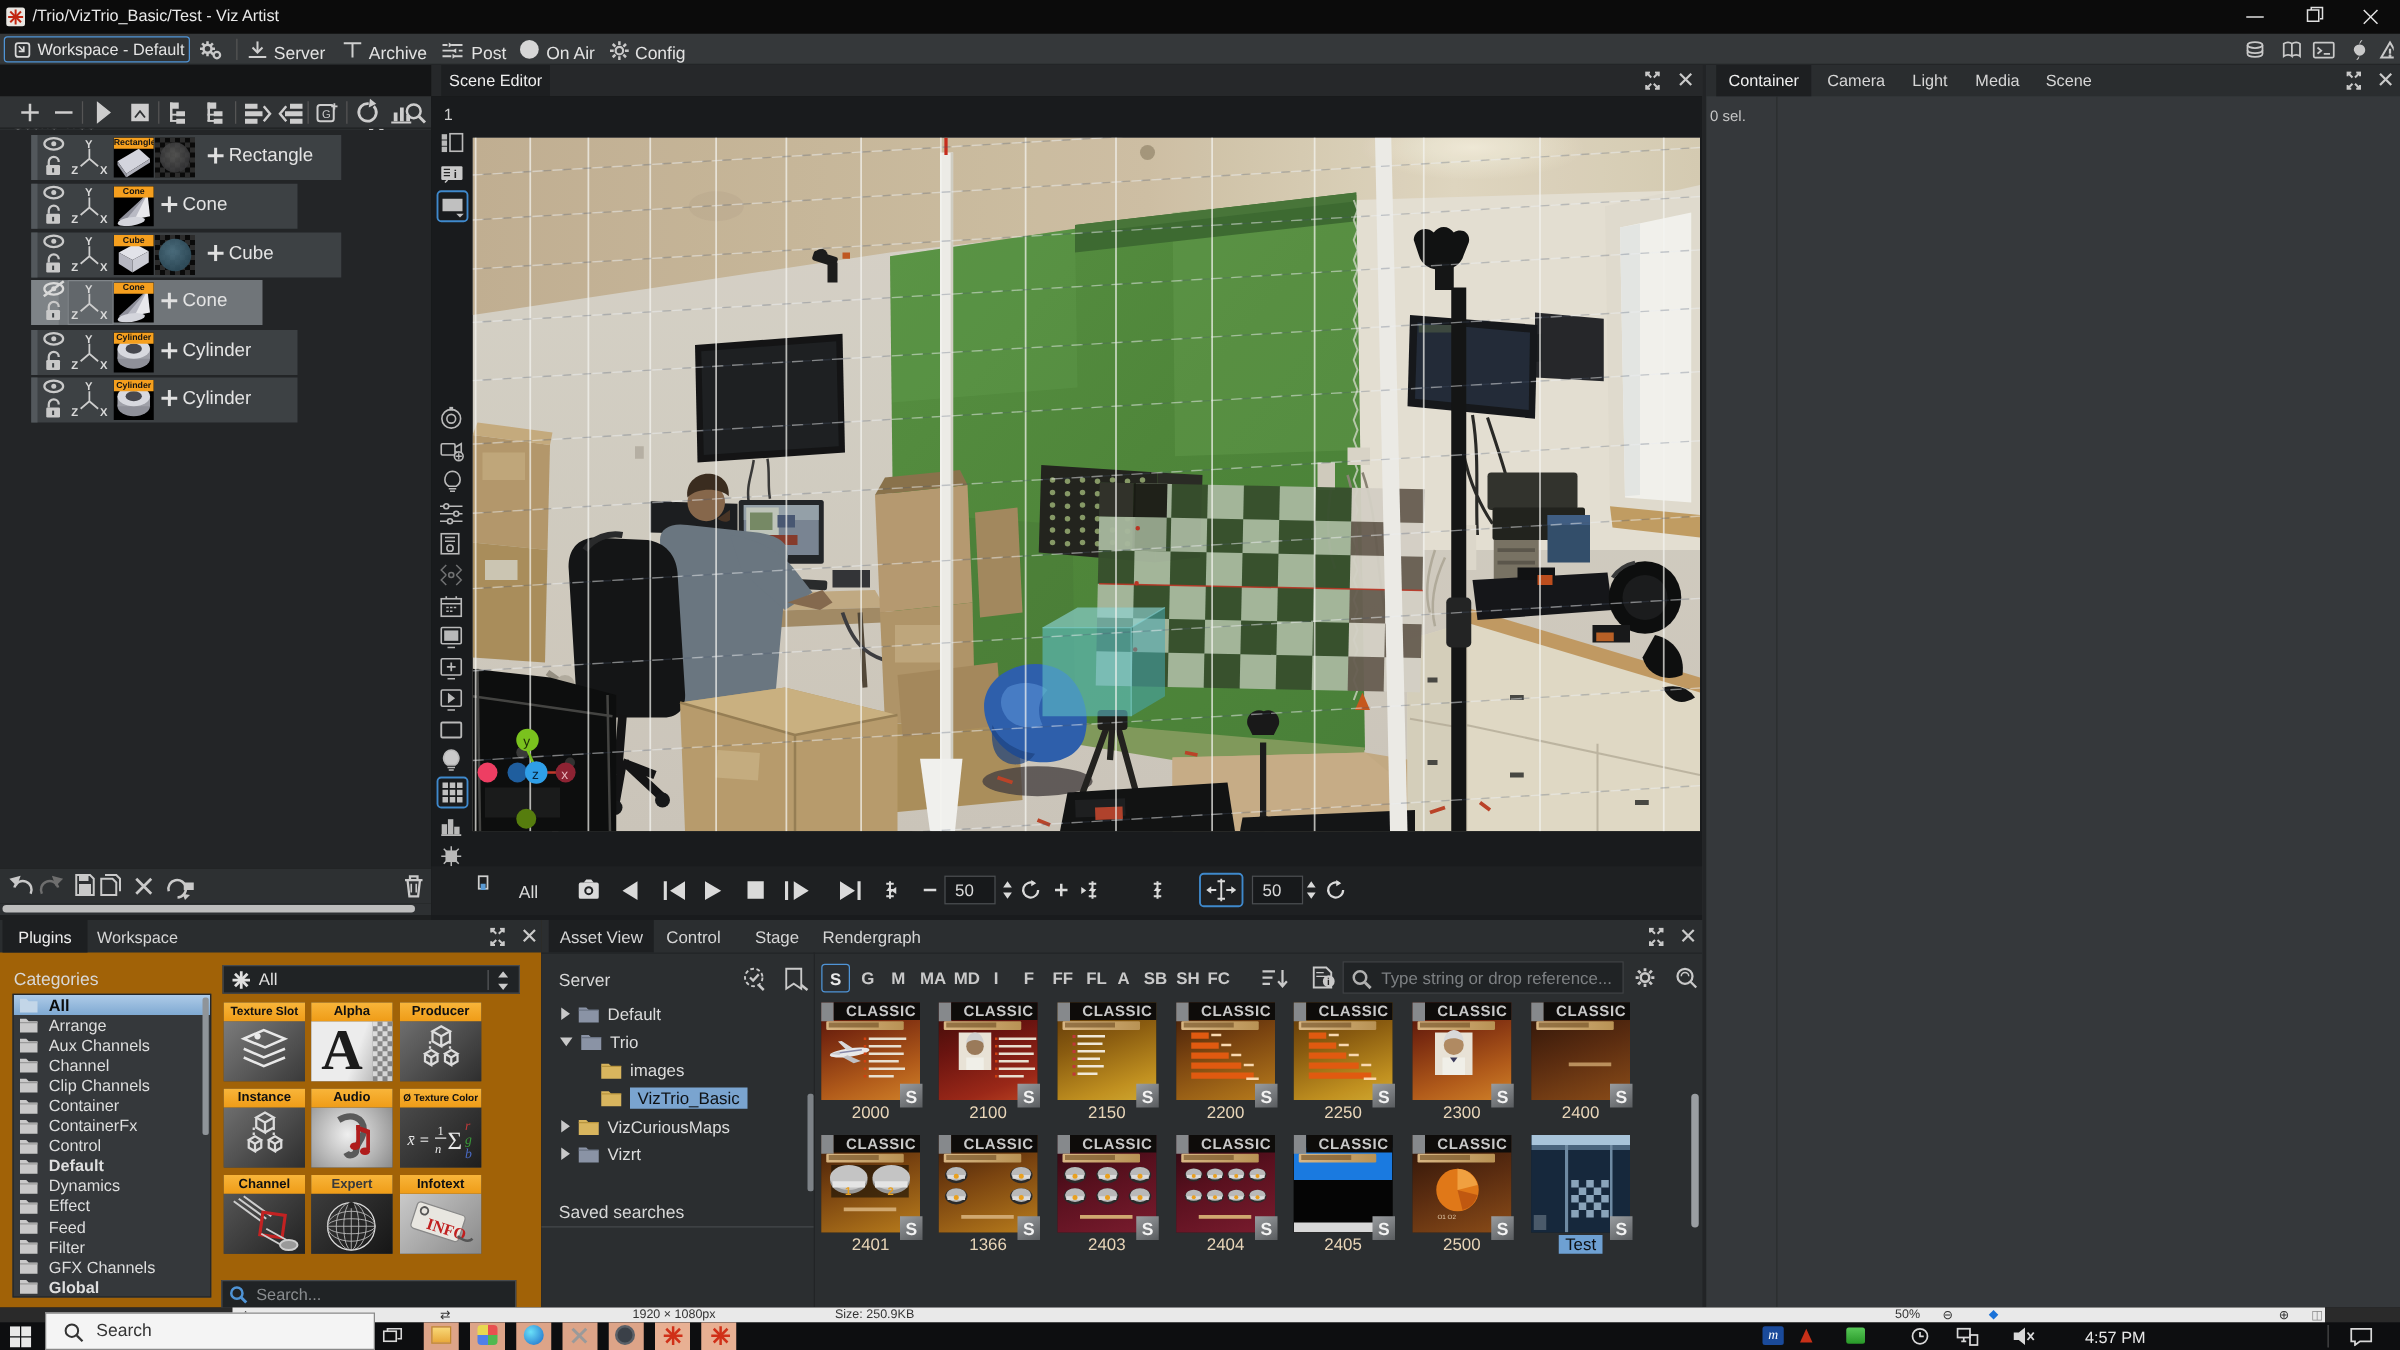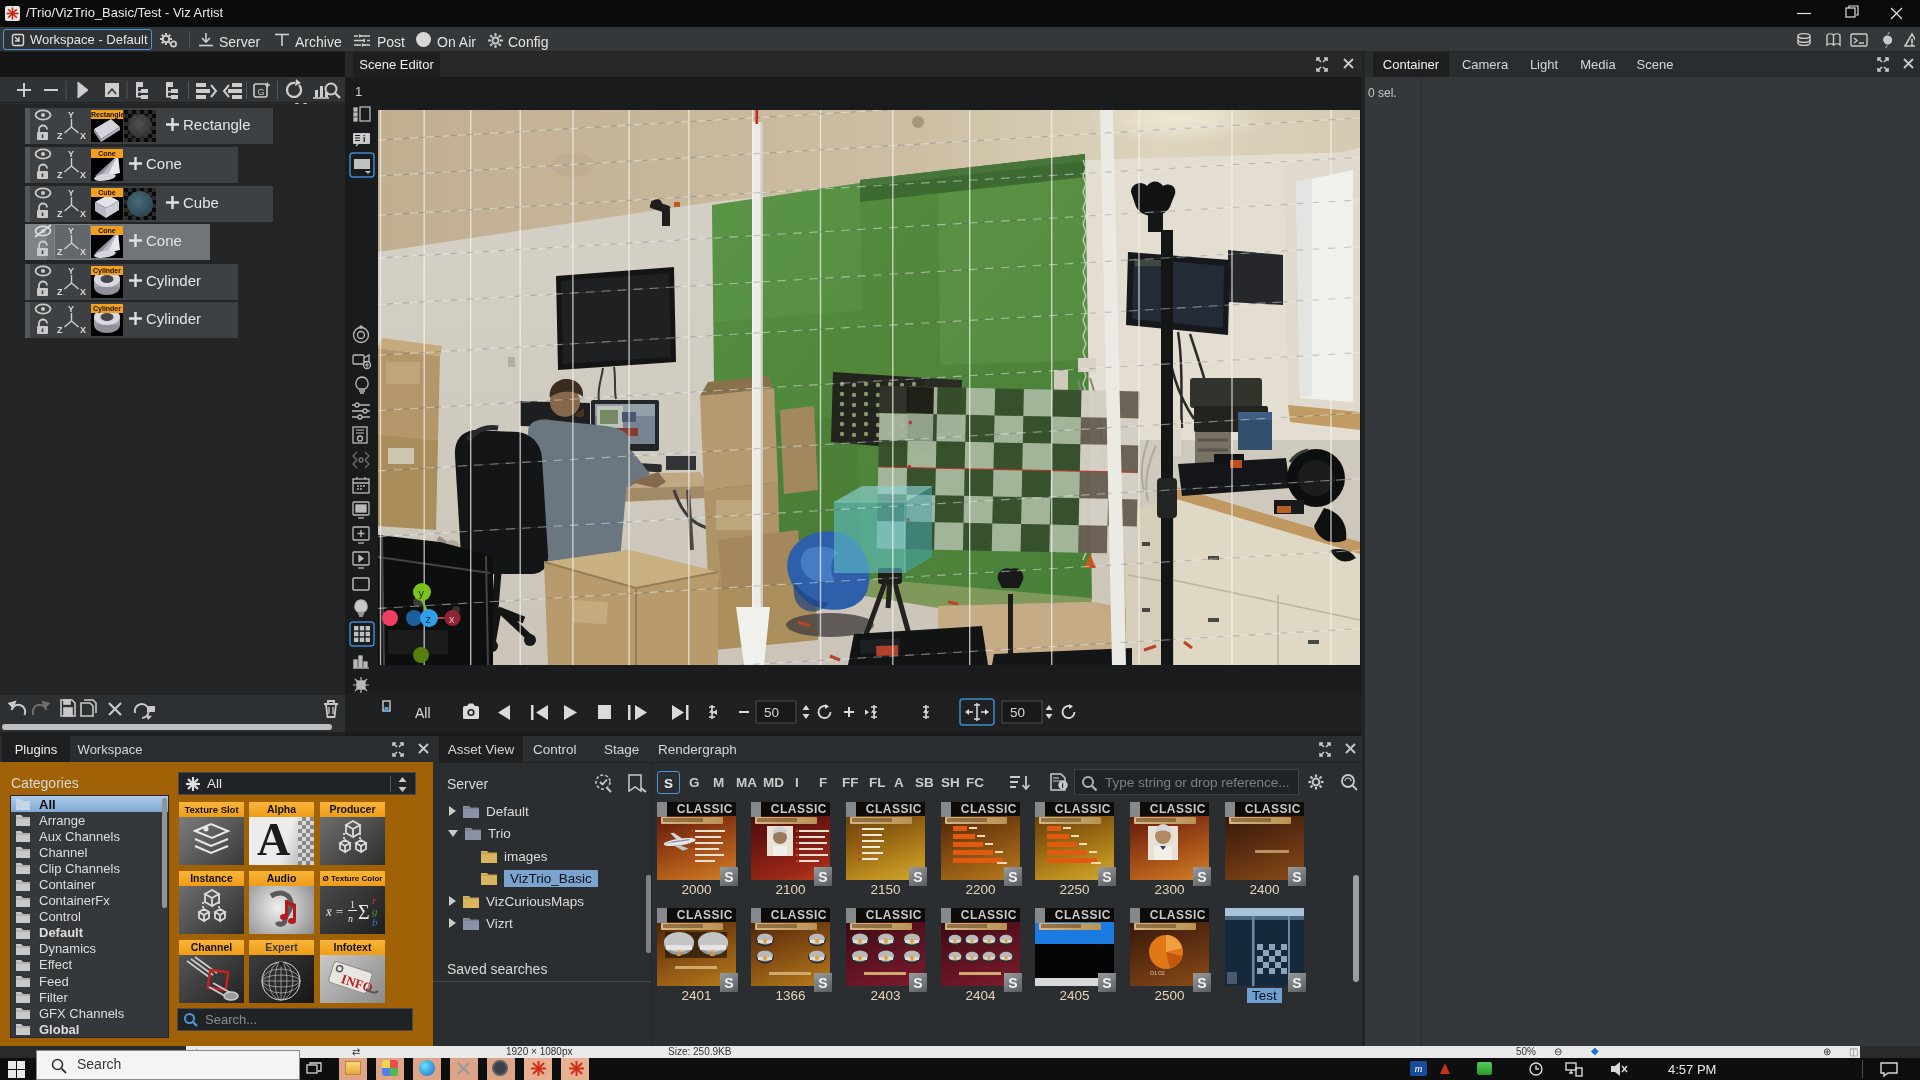--- a/index.html
+++ b/index.html
@@ -1105,21 +1105,21 @@
               <g transform="rotate(18 32 24)">
                 <rect x="10" y="12" width="40" height="22" rx="3" fill="#e8e6e0" stroke="#888" stroke-width="1"></rect>
                 <circle cx="17" cy="18" r="3" fill="none" stroke="#555" stroke-width="1.5"></circle>
                 <text x="22" y="31" font-size="13" font-weight="bold" fill="#c02020" font-family="Liberation Serif">INFO</text>
               </g>
               <path d="M46 34 q8 6 12 2" stroke="#555" stroke-width="2" fill="none"></path>
             </svg></div>
       <div class="ph">Infotext</div>
     </div>
   </div>
-  <div class="abs" style="left:177px;top:272px;width:236px;height:23px;background:#202325;border:1px solid #46494c;">
+  <div class="abs" style="left:177px;top:288px;width:236px;height:23px;background:#202325;border:1px solid #46494c;">
     <svg style="position:absolute;left:5px;top:3px;" width="16" height="16" viewBox="0 0 16 16">
           <circle cx="6.5" cy="6.5" r="4.5" fill="none" stroke="#4f94d6" stroke-width="2"></circle>
           <line x1="10" y1="10" x2="14" y2="14" stroke="#4f94d6" stroke-width="2.4"></line>
         </svg>
     <span style="position:absolute;left:27px;top:3px;font-size:13px;color:#8a8d90;">Search...</span>
   </div>
 </div>
 
 <div class="abs" id="assetview" style="left:433px;top:736px;width:929px;height:310px;background:#2b2e30;overflow:hidden;">
 <style>

